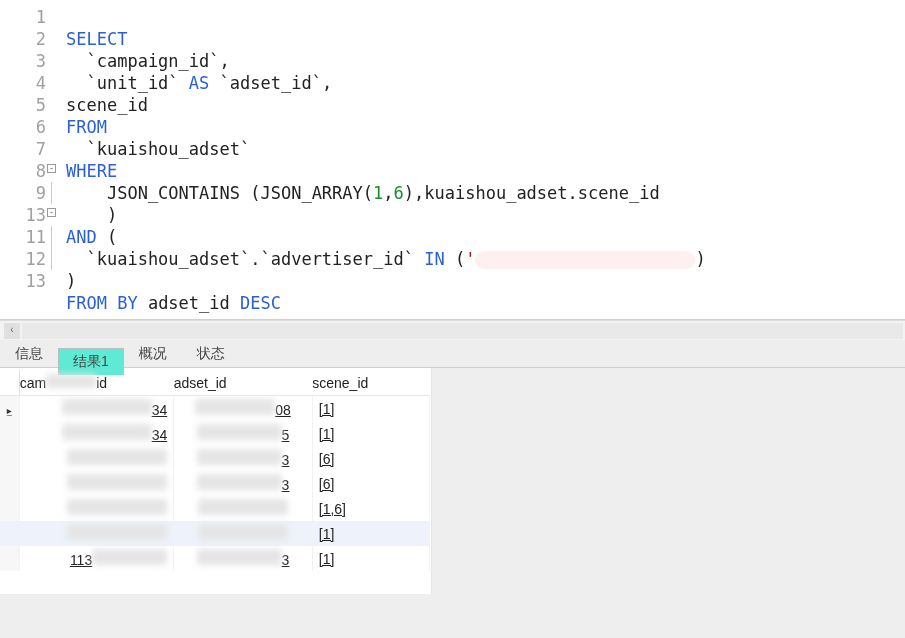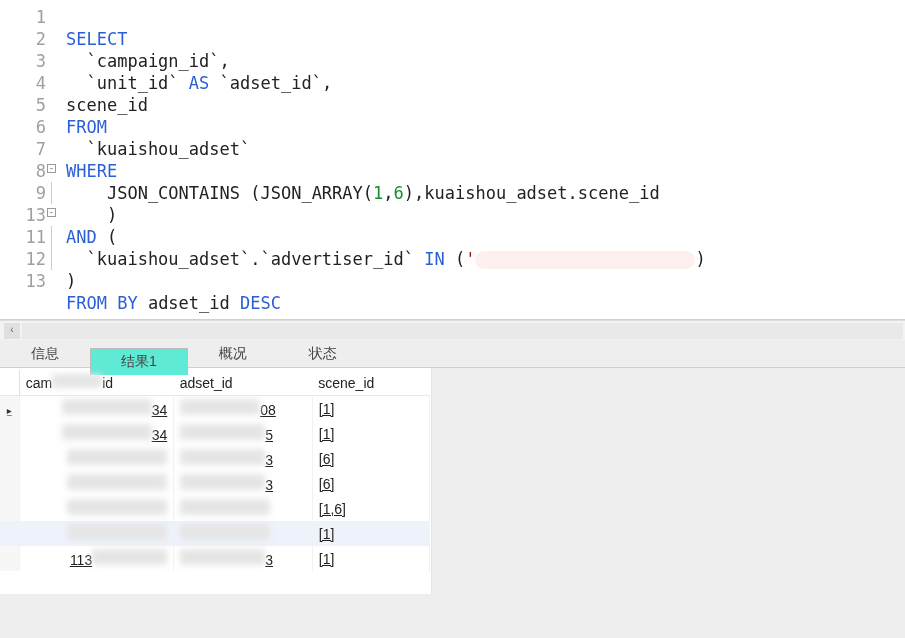--- a/index.html
+++ b/index.html
@@ -104,21 +104,21 @@
   .hscroll-track { flex:1; height:16px; background:#e9e9e9; margin:0 2px; }
 
   
   .res-tabs {
     display:flex; align-items:flex-end;
     height:28px; background:#eeeeee;
     border-bottom:1px solid #cfcfcf;
     font-size:14px;
   }
   .res-tab {
-    padding:4px 30px;
+    padding:4px 14px;
     border:1px solid transparent;
     border-bottom:none;
     color:#444;
     cursor:default;
   }
   .res-tab.active {
     background:#5eead4;
     border-color:#bdbdbd;
     position:relative; top:8px;
   }
@@ -135,40 +135,40 @@
     background:#fff;
     padding-top:2px;
     padding-left:0;
     height:226px;
     border-right:1px solid #e5e5e5;
     width:432px;
   }
   .grid th {
     text-align:left;
     font-weight:normal;
-    padding:4px 6px;
+    padding:4px 0;
     background:#fff;
     border-bottom:1px solid #e8e8e8;
     color:#222;
   }
   .grid td {
     padding:3px 6px;
     height:24px;
     border-right:1px solid #f2f2f2;
     text-decoration:underline;
   }
   .rowhead {
     width:18px; background:#f7f7f7;
     border-right:1px solid #e0e0e0;
     text-align:center; color:#888;
   }
   .row-selected td { background:#eef3fb; }
   .row-current .rowhead::before { content:"▸"; color:#333; font-size:10px; }
   .col-camp { width:145px; text-align:right; padding-right:6px;}
-  .col-adset{ width:130px; text-align:left; padding-right:6px;}
+  .col-adset{ width:130px; text-align:center; padding-right:6px;}
   .col-scene{ width:110px; text-align:left;}
   .blur {
     display:inline-block;
     background:#e5e5e5;
     filter: blur(3px);
     border-radius:2px;
   }
 </style>
 </head>
 <body>

